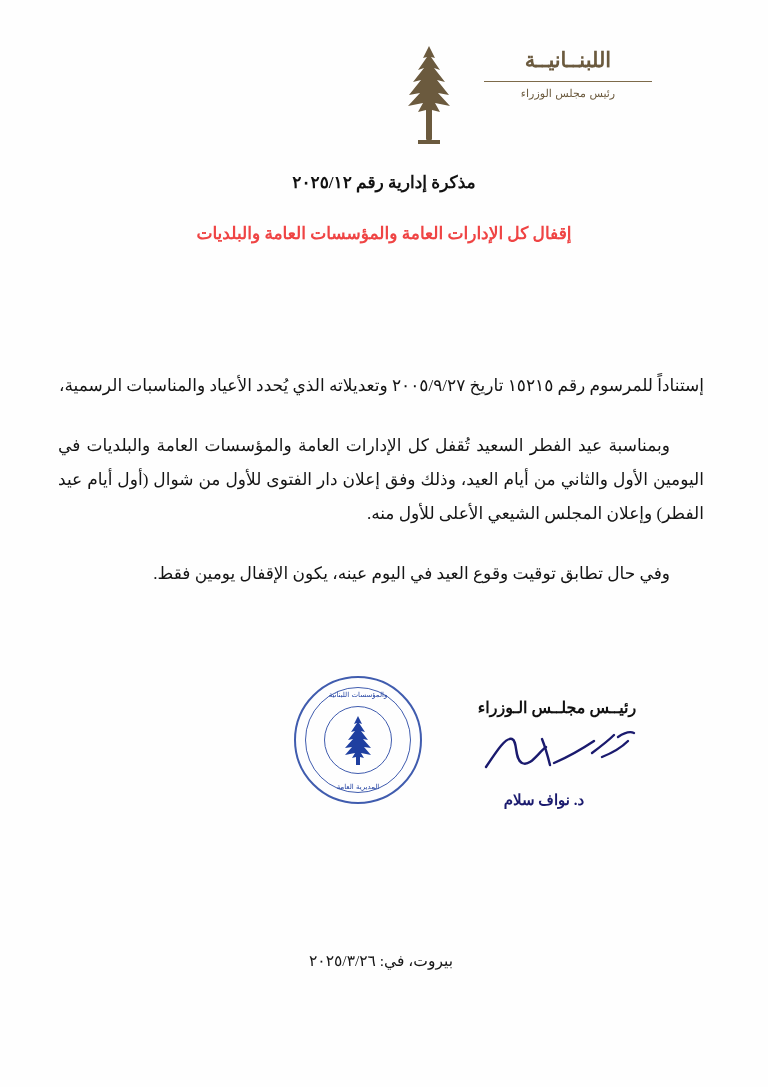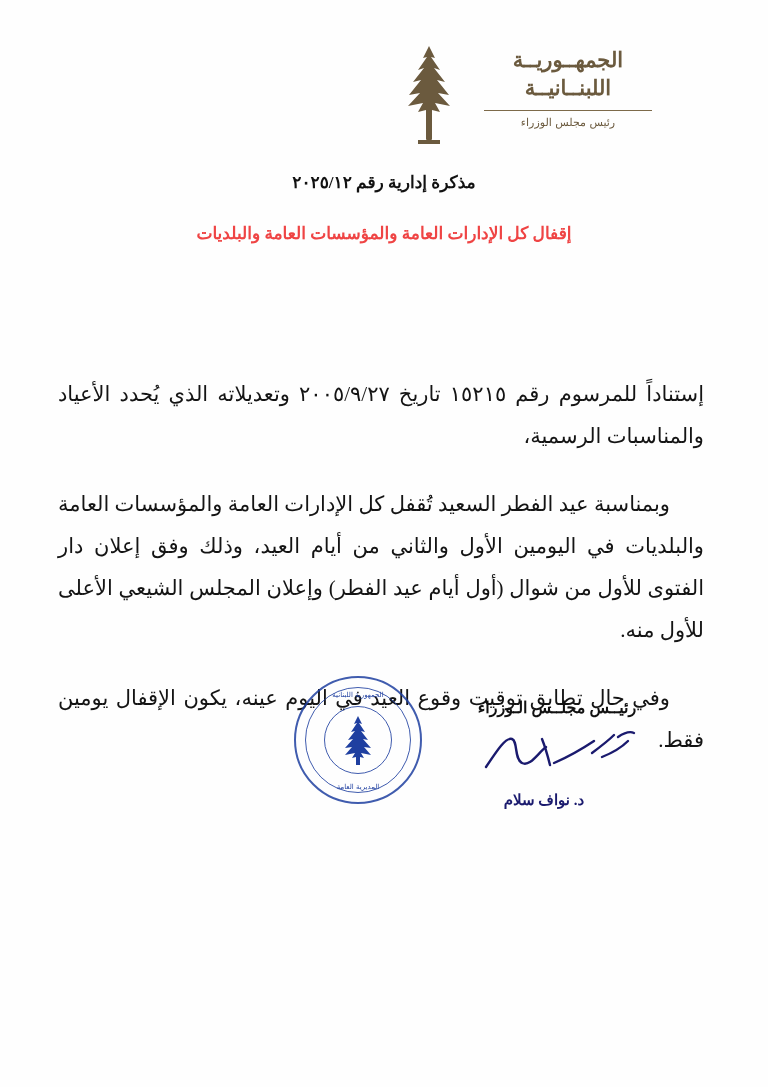--- a/index.html
+++ b/index.html
@@ -94,21 +94,21 @@
 
   
   .body-block {
     position: absolute;
     top: 352px;
     right: 64px;
     left: 58px;
     text-align: justify;
   }
   .para {
-    font-size: 21px;
+    font-size: 17px;
     line-height: 2.0;
     color: #141414;
     margin-bottom: 26px;
     text-align: justify;
   }
   .para.indent { text-indent: 34px; }
 
   .place-date {
     position: absolute;
     top: 600px;
@@ -196,21 +196,20 @@
     white-space: nowrap;
   }
 </style>
 </head>
 <body>
 
 <div class="page">
 
   <div class="letterhead">
     <div class="lh-text">
-      <div class="lh-line1">الجمهــوريــة</div>
       <div class="lh-line2">اللبنــانيــة</div>
       <div class="lh-rule"></div>
       <div class="lh-sub">رئيس مجلس الوزراء</div>
     </div>
 
     <div class="cedar">
       <svg viewBox="0 0 82 104" width="82" height="104" aria-hidden="true">
         <g fill="#6b5a3e">
           <path d="M41 4 L47 16 L43 15 L52 28 L46 26 L57 40 L49 38 L61 53 L50 51 L62 64 L47 61 L52 70 L44 68 L44 80 L38 80 L38 68 L30 70 L35 61 L20 64 L32 51 L21 53 L33 38 L25 40 L36 26 L30 28 L39 15 L35 16 Z"></path>
           <rect x="38" y="78" width="6" height="20" rx="1"></rect>
@@ -223,20 +222,21 @@
   <div class="doc-number">مذكرة إدارية رقم ٢٠٢٥/١٢</div>
 
   <div class="title-block">
     <div class="title-line">إقفال كل الإدارات العامة والمؤسسات العامة والبلديات</div>
   </div>
 
   <div class="body-block">
     <p class="para">إستناداً للمرسوم رقم ١٥٢١٥ تاريخ ٢٠٠٥/٩/٢٧ وتعديلاته الذي يُحدد الأعياد والمناسبات الرسمية،</p>
     <p class="para indent">وبمناسبة عيد الفطر السعيد تُقفل كل الإدارات العامة والمؤسسات العامة والبلديات في اليومين الأول والثاني من أيام العيد، وذلك وفق إعلان دار الفتوى للأول من شوال (أول أيام عيد الفطر) وإعلان المجلس الشيعي الأعلى للأول منه.</p>
     <p class="para indent">وفي حال تطابق توقيت وقوع العيد في اليوم عينه، يكون الإقفال يومين فقط.</p>
+    <div class="place-date">بيروت، في: ٢٠٢٥/٣/٢٦</div>
   </div>
 
   <div class="sign-block">
     <div class="sign-title">رئيــس مجلــس الـوزراء</div>
     <div class="signature">
       <svg viewBox="0 0 230 60" width="230" height="60" aria-hidden="true">
         <g fill="none" stroke="#1a1a6e" stroke-width="2.4" stroke-linecap="round">
           <path d="M44 44 C56 26, 64 14, 70 16 C76 18, 72 36, 80 40 C88 44, 96 30, 104 24"></path>
           <path d="M100 16 C104 26, 106 34, 108 42"></path>
           <path d="M112 40 C126 34, 140 26, 152 18"></path>
@@ -246,21 +246,21 @@
         </g>
       </svg>
     </div>
     <div class="sign-name">د. نواف سلام</div>
   </div>
 
   <div class="stamp">
     <div class="stamp-ring"></div>
     <div class="stamp-ring inner"></div>
     <div class="stamp-ring inner2"></div>
-    <div class="stamp-text-top">الجمهورية اللبنانية</div>
+    <div class="stamp-text-top">والمؤسسات اللبنانية</div>
     <div class="stamp-text-bottom">المديرية العامة</div>
     <div class="stamp-cedar">
       <svg viewBox="0 0 46 52" width="46" height="52" aria-hidden="true">
         <g fill="#1f3fa0">
           <path d="M23 2 L27 10 L24 9 L30 18 L26 17 L33 26 L28 25 L36 34 L29 33 L36 41 L26 39 L29 44 L25 43 L25 48 L21 48 L21 43 L17 44 L20 39 L10 41 L17 33 L10 34 L18 25 L13 26 L20 17 L16 18 L22 9 L19 10 Z"></path>
           <rect x="21" y="46" width="4" height="5"></rect>
         </g>
       </svg>
     </div>
     <span class="sr-only">رئاسة مجلس الوزراء</span>

